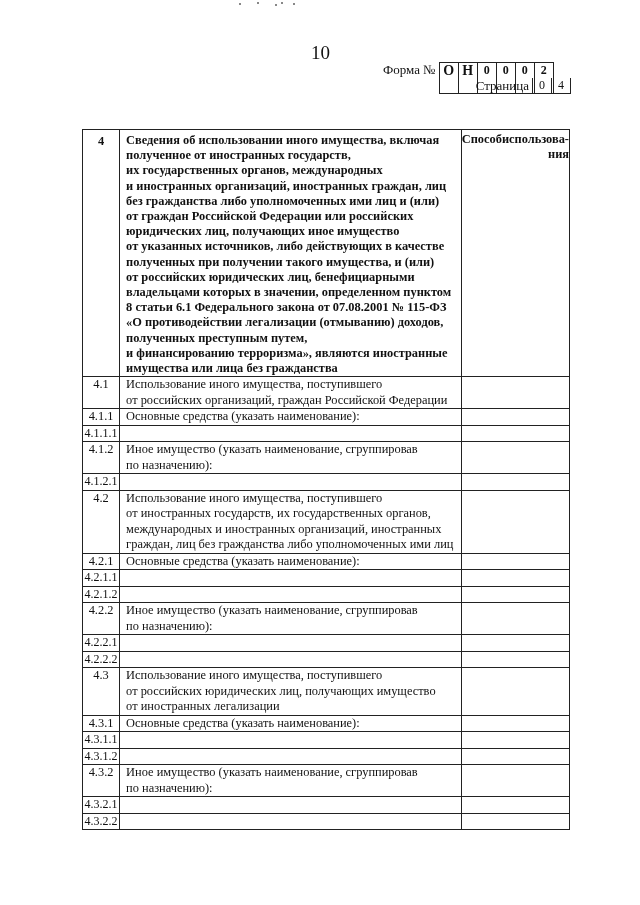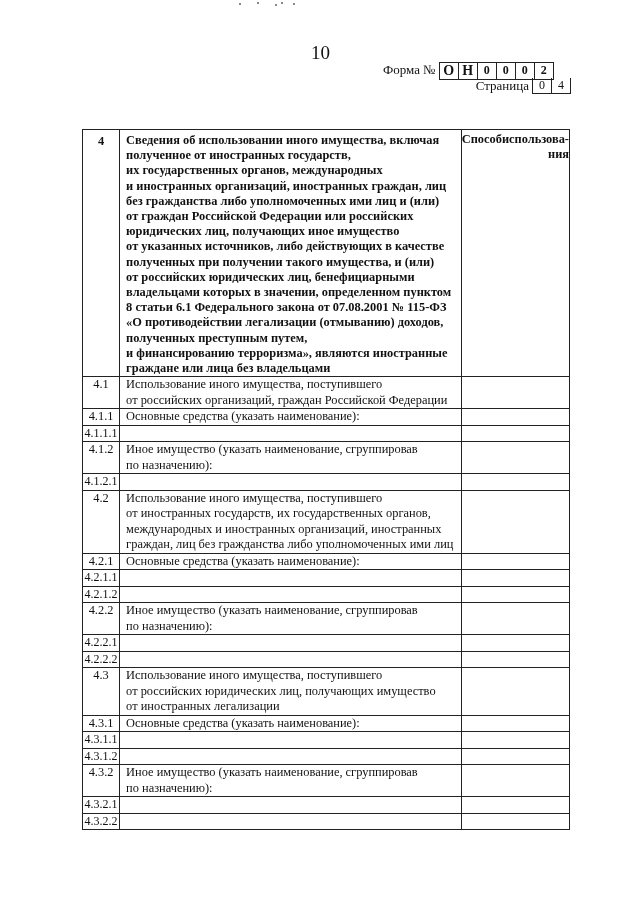--- a/index.html
+++ b/index.html
@@ -1,21 +1,21 @@
 <!DOCTYPE html>
 <html><head>
 <meta charset="utf-8">
 <style>
   html, body { margin: 0; padding: 0; background: #ffffff; }
   body { width: 640px; height: 905px; position: relative; overflow: hidden;
          font-family: "Liberation Serif", "DejaVu Serif", serif; color: #111; }
   .topmark { position: absolute; left: 235px; top: 2px; width: 80px; height: 6px; }
   .topmark span { position: absolute; background: #888; width: 2px; height: 2px; }
   .page-num { position: absolute; left: 311px; top: 42px; font-size: 19px; }
-  .form-line { position: absolute; left: 383px; top: 62px; height: 18px; display: flex; align-items: stretch; font-size: 13px; }
+  .form-line { position: absolute; left: 383px; top: 62px; height: 32px; display: flex; align-items: stretch; font-size: 13px; }
   .form-label { padding-right: 3px; line-height: 16px; }
   .cells { display: flex; border: 1px solid #222; }
   .cell { width: 18px; text-align: center; line-height: 15px; border-left: 1px solid #222; font-weight: bold; font-size: 12px; }
   .cell:first-child { border-left: none; }
   .cell.big { font-size: 14px; }
   .page-line { position: absolute; top: 78px; right: 69px; height: 16px; display: flex; font-size: 13px; }
   .page-label { padding-right: 3px; line-height: 16px; }
   .page-cells { display: flex; border: 1px solid #222; border-top: none; }
   .page-cells .cell { width: 18px; font-weight: normal; font-size: 12px; }
 
@@ -78,21 +78,21 @@
           <span class="ln">от граждан Российской Федерации или российских</span>
           <span class="ln">юридических лиц, получающих иное имущество</span>
           <span class="ln">от указанных источников, либо действующих в качестве</span>
           <span class="ln">полученных при получении такого имущества, и (или)</span>
           <span class="ln">от российских юридических лиц, бенефициарными</span>
           <span class="ln">владельцами которых в значении, определенном пунктом</span>
           <span class="ln">8 статьи 6.1 Федерального закона   от 07.08.2001 № 115-ФЗ</span>
           <span class="ln">«О противодействии легализации (отмыванию) доходов,</span>
           <span class="ln">полученных преступным путем,</span>
           <span class="ln">и финансированию терроризма», являются иностранные</span>
-          <span class="ln">граждане или лица без владельцами</span>
+          <span class="ln">имущества или лица без гражданства</span>
         </td>
       <td class="use" id="head-use"><span class="ln">Способ</span><span class="ln">использова-</span><span class="ln">ния</span></td>
     </tr>
   <tr>
         <td class="num">4.1</td>
         <td class="desc">
           <span class="ln">Использование иного имущества, поступившего</span>
           <span class="ln">от российских организаций, граждан Российской Федерации</span>
         </td>
         <td class="use"></td>

